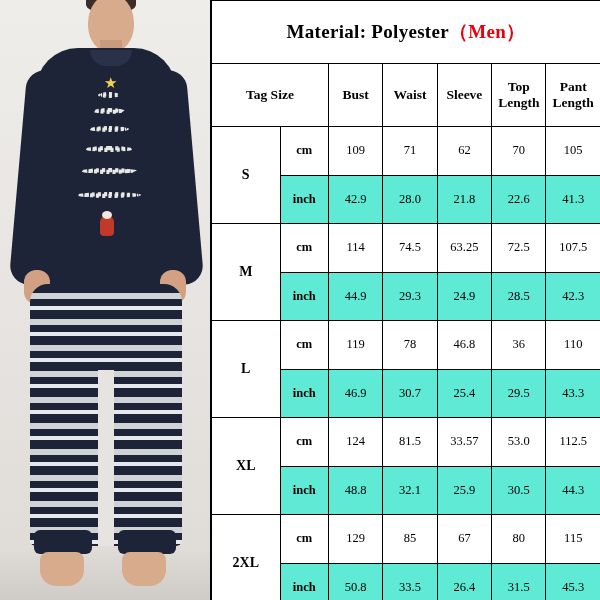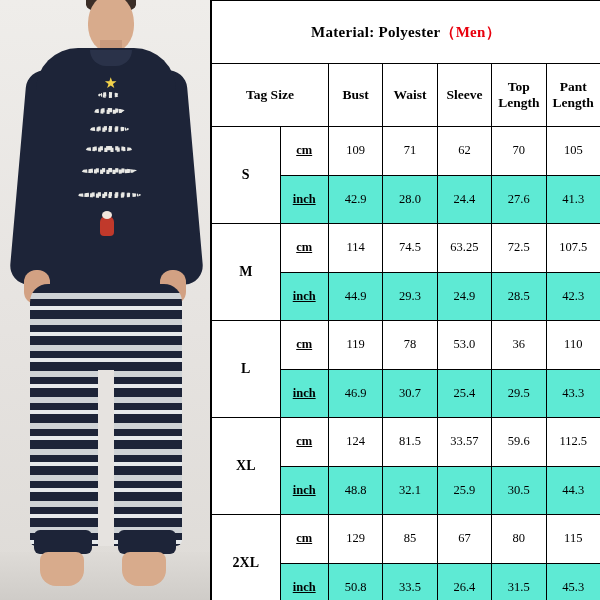--- a/index.html
+++ b/index.html
@@ -256,21 +256,21 @@
   table.size-table th {
     border: 1px solid #000;
     text-align: center;
     vertical-align: middle;
     font-family: "Liberation Serif", serif;
     color: #000;
     padding: 0;
   }
   .material-row td {
     height: 62px;
-    font-size: 15px;
+    font-size: 19px;
     font-weight: bold;
     letter-spacing: 0.3px;
     margin-left: 20px;
   }
   .material-red {
     color: #e8000d;
   }
   .header-row td {
     height: 62px;
     font-size: 13.5px;
@@ -281,21 +281,20 @@
     font-size: 13.5px;
     font-weight: bold;
   }
   .size-label {
     font-size: 14px;
     font-weight: bold;
   }
   .unit-cell {
     font-size: 12.5px;
     font-weight: bold;
-    text-decoration: underline;
   }
   td.cm-row {
     background: #ffffff;
     font-size: 12.5px;
   }
   td.inch-row {
     background: #5eead4;
     font-size: 12.5px;
   }
   tr.data-row td {
@@ -375,22 +374,22 @@
           <td class="cm-row">109</td>
           <td class="cm-row">71</td>
           <td class="cm-row">62</td>
           <td class="cm-row">70</td>
           <td class="cm-row">105</td>
         </tr>
         <tr class="data-row">
           <td class="unit-cell inch-row">inch</td>
           <td class="inch-row">42.9</td>
           <td class="inch-row">28.0</td>
-          <td class="inch-row">24.4</td>
-          <td class="inch-row">27.6</td>
+          <td class="inch-row">21.8</td>
+          <td class="inch-row">22.6</td>
           <td class="inch-row">41.3</td>
         </tr>
 
         <tr class="data-row">
           <td class="size-label" rowspan="2">M</td>
           <td class="unit-cell cm-row">cm</td>
           <td class="cm-row">114</td>
           <td class="cm-row">74.5</td>
           <td class="cm-row">63.25</td>
           <td class="cm-row">72.5</td>
@@ -403,40 +402,40 @@
           <td class="inch-row">24.9</td>
           <td class="inch-row">28.5</td>
           <td class="inch-row">42.3</td>
         </tr>
 
         <tr class="data-row">
           <td class="size-label" rowspan="2">L</td>
           <td class="unit-cell cm-row">cm</td>
           <td class="cm-row">119</td>
           <td class="cm-row">78</td>
-          <td class="cm-row">53.0</td>
+          <td class="cm-row">46.8</td>
           <td class="cm-row">36</td>
           <td class="cm-row">110</td>
         </tr>
         <tr class="data-row">
           <td class="unit-cell inch-row">inch</td>
           <td class="inch-row">46.9</td>
           <td class="inch-row">30.7</td>
           <td class="inch-row">25.4</td>
           <td class="inch-row">29.5</td>
           <td class="inch-row">43.3</td>
         </tr>
 
         <tr class="data-row">
           <td class="size-label" rowspan="2">XL</td>
           <td class="unit-cell cm-row">cm</td>
           <td class="cm-row">124</td>
           <td class="cm-row">81.5</td>
           <td class="cm-row">33.57</td>
-          <td class="cm-row">59.6</td>
+          <td class="cm-row">53.0</td>
           <td class="cm-row">112.5</td>
         </tr>
         <tr class="data-row">
           <td class="unit-cell inch-row">inch</td>
           <td class="inch-row">48.8</td>
           <td class="inch-row">32.1</td>
           <td class="inch-row">25.9</td>
           <td class="inch-row">30.5</td>
           <td class="inch-row">44.3</td>
         </tr>

